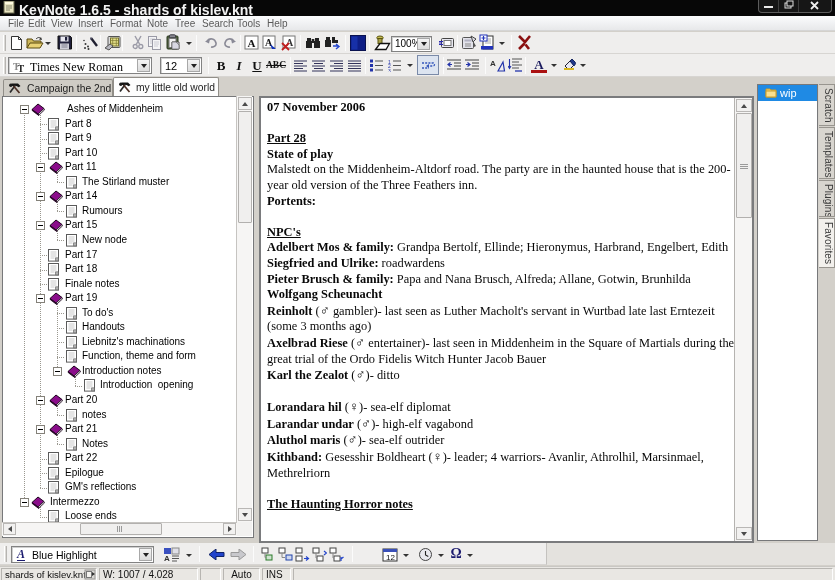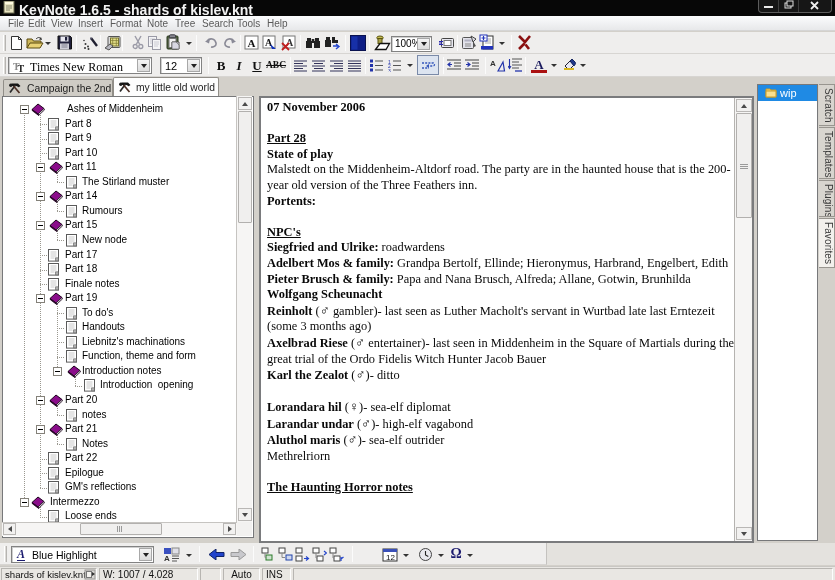--- a/index.html
+++ b/index.html
@@ -578,33 +578,34 @@
 <div id="etext">
 <div><b>07 November 2006</b></div>
 <div>&nbsp;</div>
 <div><b><u>Part 28</u></b></div>
 <div><b>State of play</b></div>
 <div>Malstedt on the Middenheim-Altdorf road. The party are in the haunted house that is the 200-</div>
 <div>year old version of the Three Feathers inn.</div>
 <div><b>Portents:</b></div>
 <div>&nbsp;</div>
 <div><b><u>NPC's</u></b></div>
+<div><b>Adelbert Mos &amp; family:</b> Grandpa Bertolf, Ellinde; Hieronymus, Harbrand, Engelbert, Edith</div>
 <div><b>Siegfried and Ulrike:</b> roadwardens</div>
-<div><b>Adelbert Mos &amp; family:</b> Grandpa Bertolf, Ellinde; Hieronymus, Harbrand, Engelbert, Edith</div>
 <div><b>Pieter Brusch &amp; family:</b> Papa and Nana Brusch, Alfreda; Allane, Gotwin, Brunhilda</div>
 <div><b>Wolfgang Scheunacht</b></div>
 <div><b>Reinholt</b> (<span style="font-size:13.5px">♂</span> gambler)- last seen as Luther Macholt's servant in Wurtbad late last Erntezeit</div>
 <div>(some 3 months ago)</div>
 <div><b>Axelbrad Riese</b> (<span style="font-size:13.5px">♂</span> entertainer)- last seen in Middenheim in the Square of Martials during the</div>
 <div>great trial of the Ordo Fidelis Witch Hunter Jacob Bauer</div>
 <div><b>Karl the Zealot</b> (<span style="font-size:13.5px">♂</span>)- ditto</div>
 <div>&nbsp;</div>
 <div><b>Lorandara hil</b> (<span style="font-size:13.5px">♀</span>)- sea-elf diplomat</div>
 <div><b>Larandar undar</b> (<span style="font-size:13.5px">♂</span>)- high-elf vagabond</div>
 <div><b>Aluthol maris</b> (<span style="font-size:13.5px">♂</span>)- sea-elf outrider</div>
+<div><b>Kithband:</b> Gesesshir Boldheart (<span style="font-size:13.5px">♀</span>)- leader; 4 warriors- Avanlir, Athrolhil, Marsinmael,</div>
 <div>Methrelriorn</div>
 <div>&nbsp;</div>
 <div><b><u>The Haunting Horror notes</u></b></div>
 </div>
 
 <div class="abs" style="left:473px;top:0;width:1px;height:443px;background:#b5b3b0"></div>
 <div class="track abs" style="left:474px;top:0;width:17px;height:443px"></div>
 <div class="sbtn abs" style="left:475px;top:1px;width:16px;height:13px">
       <div class="aru"></div>
     </div>

